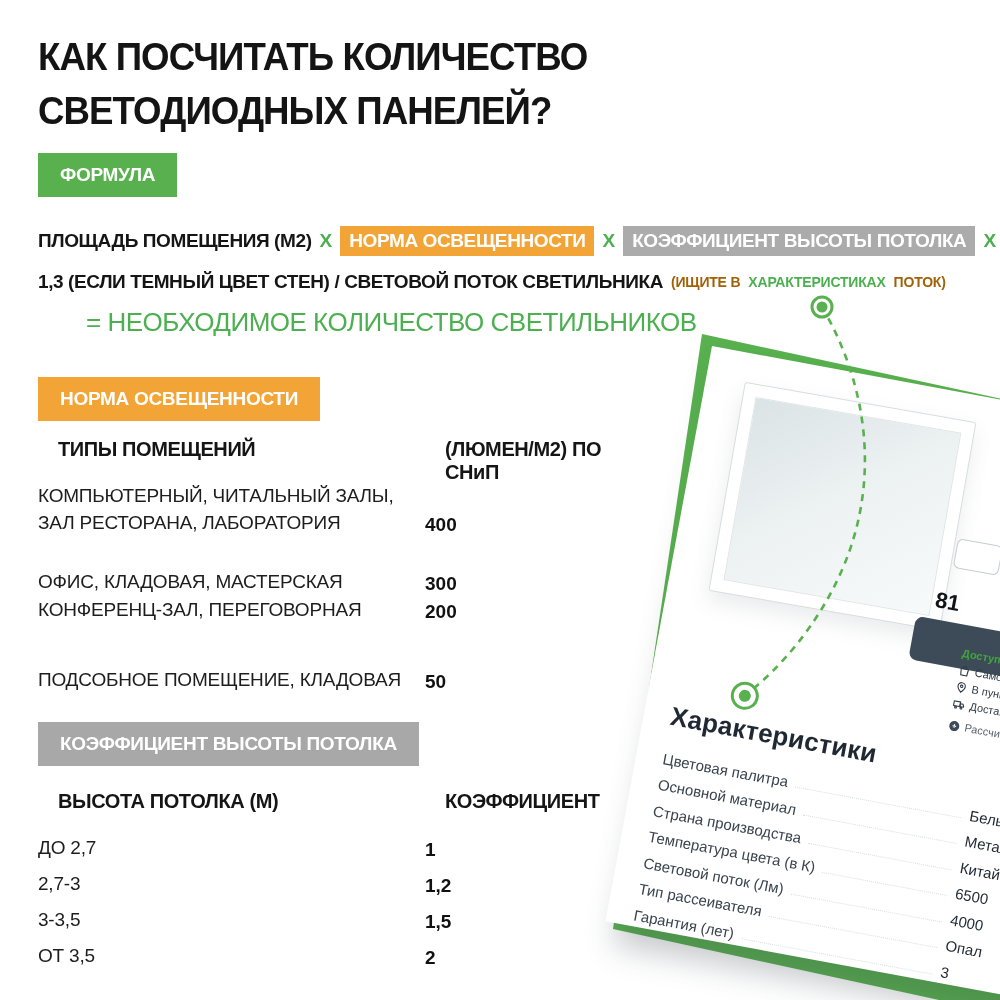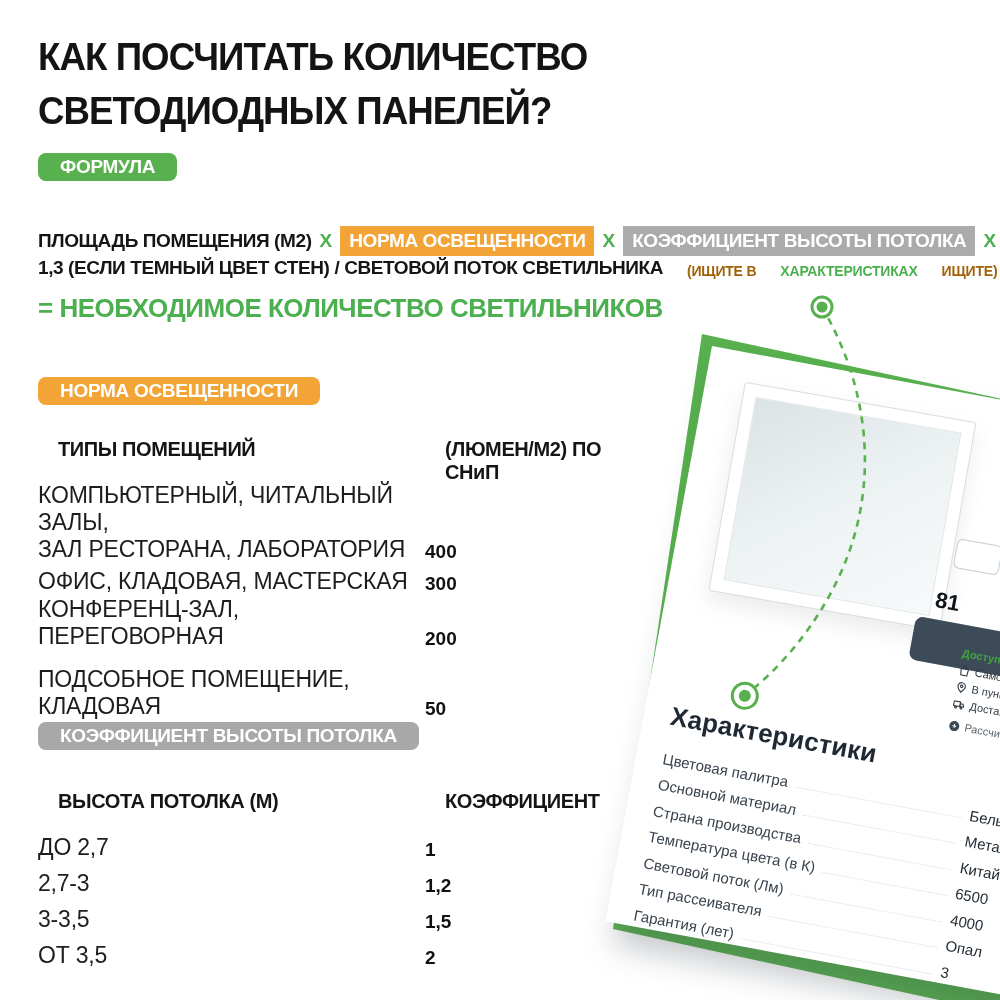--- a/index.html
+++ b/index.html
@@ -11,47 +11,46 @@
   
   .h1 {
     position:absolute; left:38px; top:30px; width:660px;
     font-size:39px; font-weight:800; letter-spacing:-1px; line-height:54px;
     color:#141414; transform:scaleX(.94); transform-origin:left top;
     white-space:pre-line;
   }
   .badge {
     position:absolute; left:38px; display:inline-block;
     color:#fff; font-weight:800; font-size:19px; letter-spacing:-.3px;
-    padding:3px 22px;
-    border-radius:8px;
+    padding:11px 22px;
   }
   .badge-green  { top:153px; background:#58B14E; }
   .badge-orange { top:377px; background:#F2A437; }
   .badge-gray   { top:722px; background:#A8A8A8; }
 
   .formula { position:absolute; left:38px; top:226px; width:940px; }
   .f-line { display:flex; align-items:center; flex-wrap:nowrap; }
   .f-line1 { gap:8px; }
-  .f-line2 { margin-top:1px; gap:24px; align-items:flex-end; }
+  .f-line2 { margin-top:15px; gap:8px; align-items:center; }
   .f-term { font-size:19px; font-weight:800; letter-spacing:-.4px; color:#151515; white-space:nowrap; }
   .f-x { font-size:19px; font-weight:800; color:#4CAF50; }
   .f-chip {
     font-size:19px; font-weight:800; letter-spacing:-.4px; color:#fff;
     padding:4px 9px; white-space:nowrap;
   }
   .f-chip.orange { background:#F2A437; }
   .f-chip.gray   { background:#ABABAB; }
   .f-note { font-size:14px; font-weight:800; letter-spacing:-.2px; color:#a16207; white-space:nowrap; }
   .f-note-link { color:#4CAF50; }
-  .f-result { margin-top:14px; font-size:26px; font-weight:700; letter-spacing:-.5px; color:#4CAF50; }
+  .f-result { margin-top:14px; font-size:26px; font-weight:400; letter-spacing:-.5px; color:#4CAF50;margin-left:48px; }
 
   .t-head { position:absolute; left:38px; width:600px; font-size:20px; font-weight:800; letter-spacing:-.4px; color:#151515;margin-left:20px; }
   .t-head .c2 { position:absolute; left:387px; top:0; }
   .t-row { position:absolute; left:38px; width:600px; display:flex; align-items:flex-end; }
-  .t-label { width:380px; font-size:23px; font-weight:500; letter-spacing:-.2px; line-height:27px; color:#1d1d1d; white-space:pre-line; }
+  .t-label { width:380px; font-size:19px; font-weight:500; letter-spacing:-.2px; line-height:27px; color:#1d1d1d; white-space:pre-line; }
   .t-value { position:absolute; left:387px; bottom:0; font-size:19px; font-weight:800; color:#111; }
 
   
   .sheet-svg, .connector-svg { position:absolute; left:0; top:0; width:1000px; height:1000px; }
   .sheet-svg { z-index:1; }
   .connector-svg { z-index:5; pointer-events:none; }
   .card {
     position:absolute; left:712px; top:346px; width:640px; height:585px;
     background:#ffffff; transform:rotate(10.5deg); transform-origin:top left;
     box-shadow:12px 22px 30px rgba(55,65,75,.28); z-index:2;
@@ -200,21 +199,21 @@
     <span class="f-x">Х</span>
     <span class="f-chip orange">НОРМА ОСВЕЩЕННОСТИ</span>
     <span class="f-x">Х</span>
     <span class="f-chip gray">КОЭФФИЦИЕНТ ВЫСОТЫ ПОТОЛКА</span>
     <span class="f-x">Х</span>
   </div>
   <div class="f-line f-line2">
     <span class="f-term">1,3 (ЕСЛИ ТЕМНЫЙ ЦВЕТ СТЕН) / СВЕТОВОЙ ПОТОК СВЕТИЛЬНИКА</span>
     <span class="f-note">(ИЩИТЕ В</span>
     <span class="f-note f-note-link">ХАРАКТЕРИСТИКАХ</span>
-    <span class="f-note">ИЩИТЕ)</span>
+    <span class="f-note">ПОТОК)</span>
   </div>
   <div class="f-result">= НЕОБХОДИМОЕ КОЛИЧЕСТВО СВЕТИЛЬНИКОВ</div>
 </div>
 
 <div class="badge badge-orange">НОРМА ОСВЕЩЕННОСТИ</div>
 
 <div class="t-head" style="top:438px">
   <span>ТИПЫ ПОМЕЩЕНИЙ</span>
   <span class="c2">(ЛЮМЕН/М2) ПО СНиП</span>
 </div>

